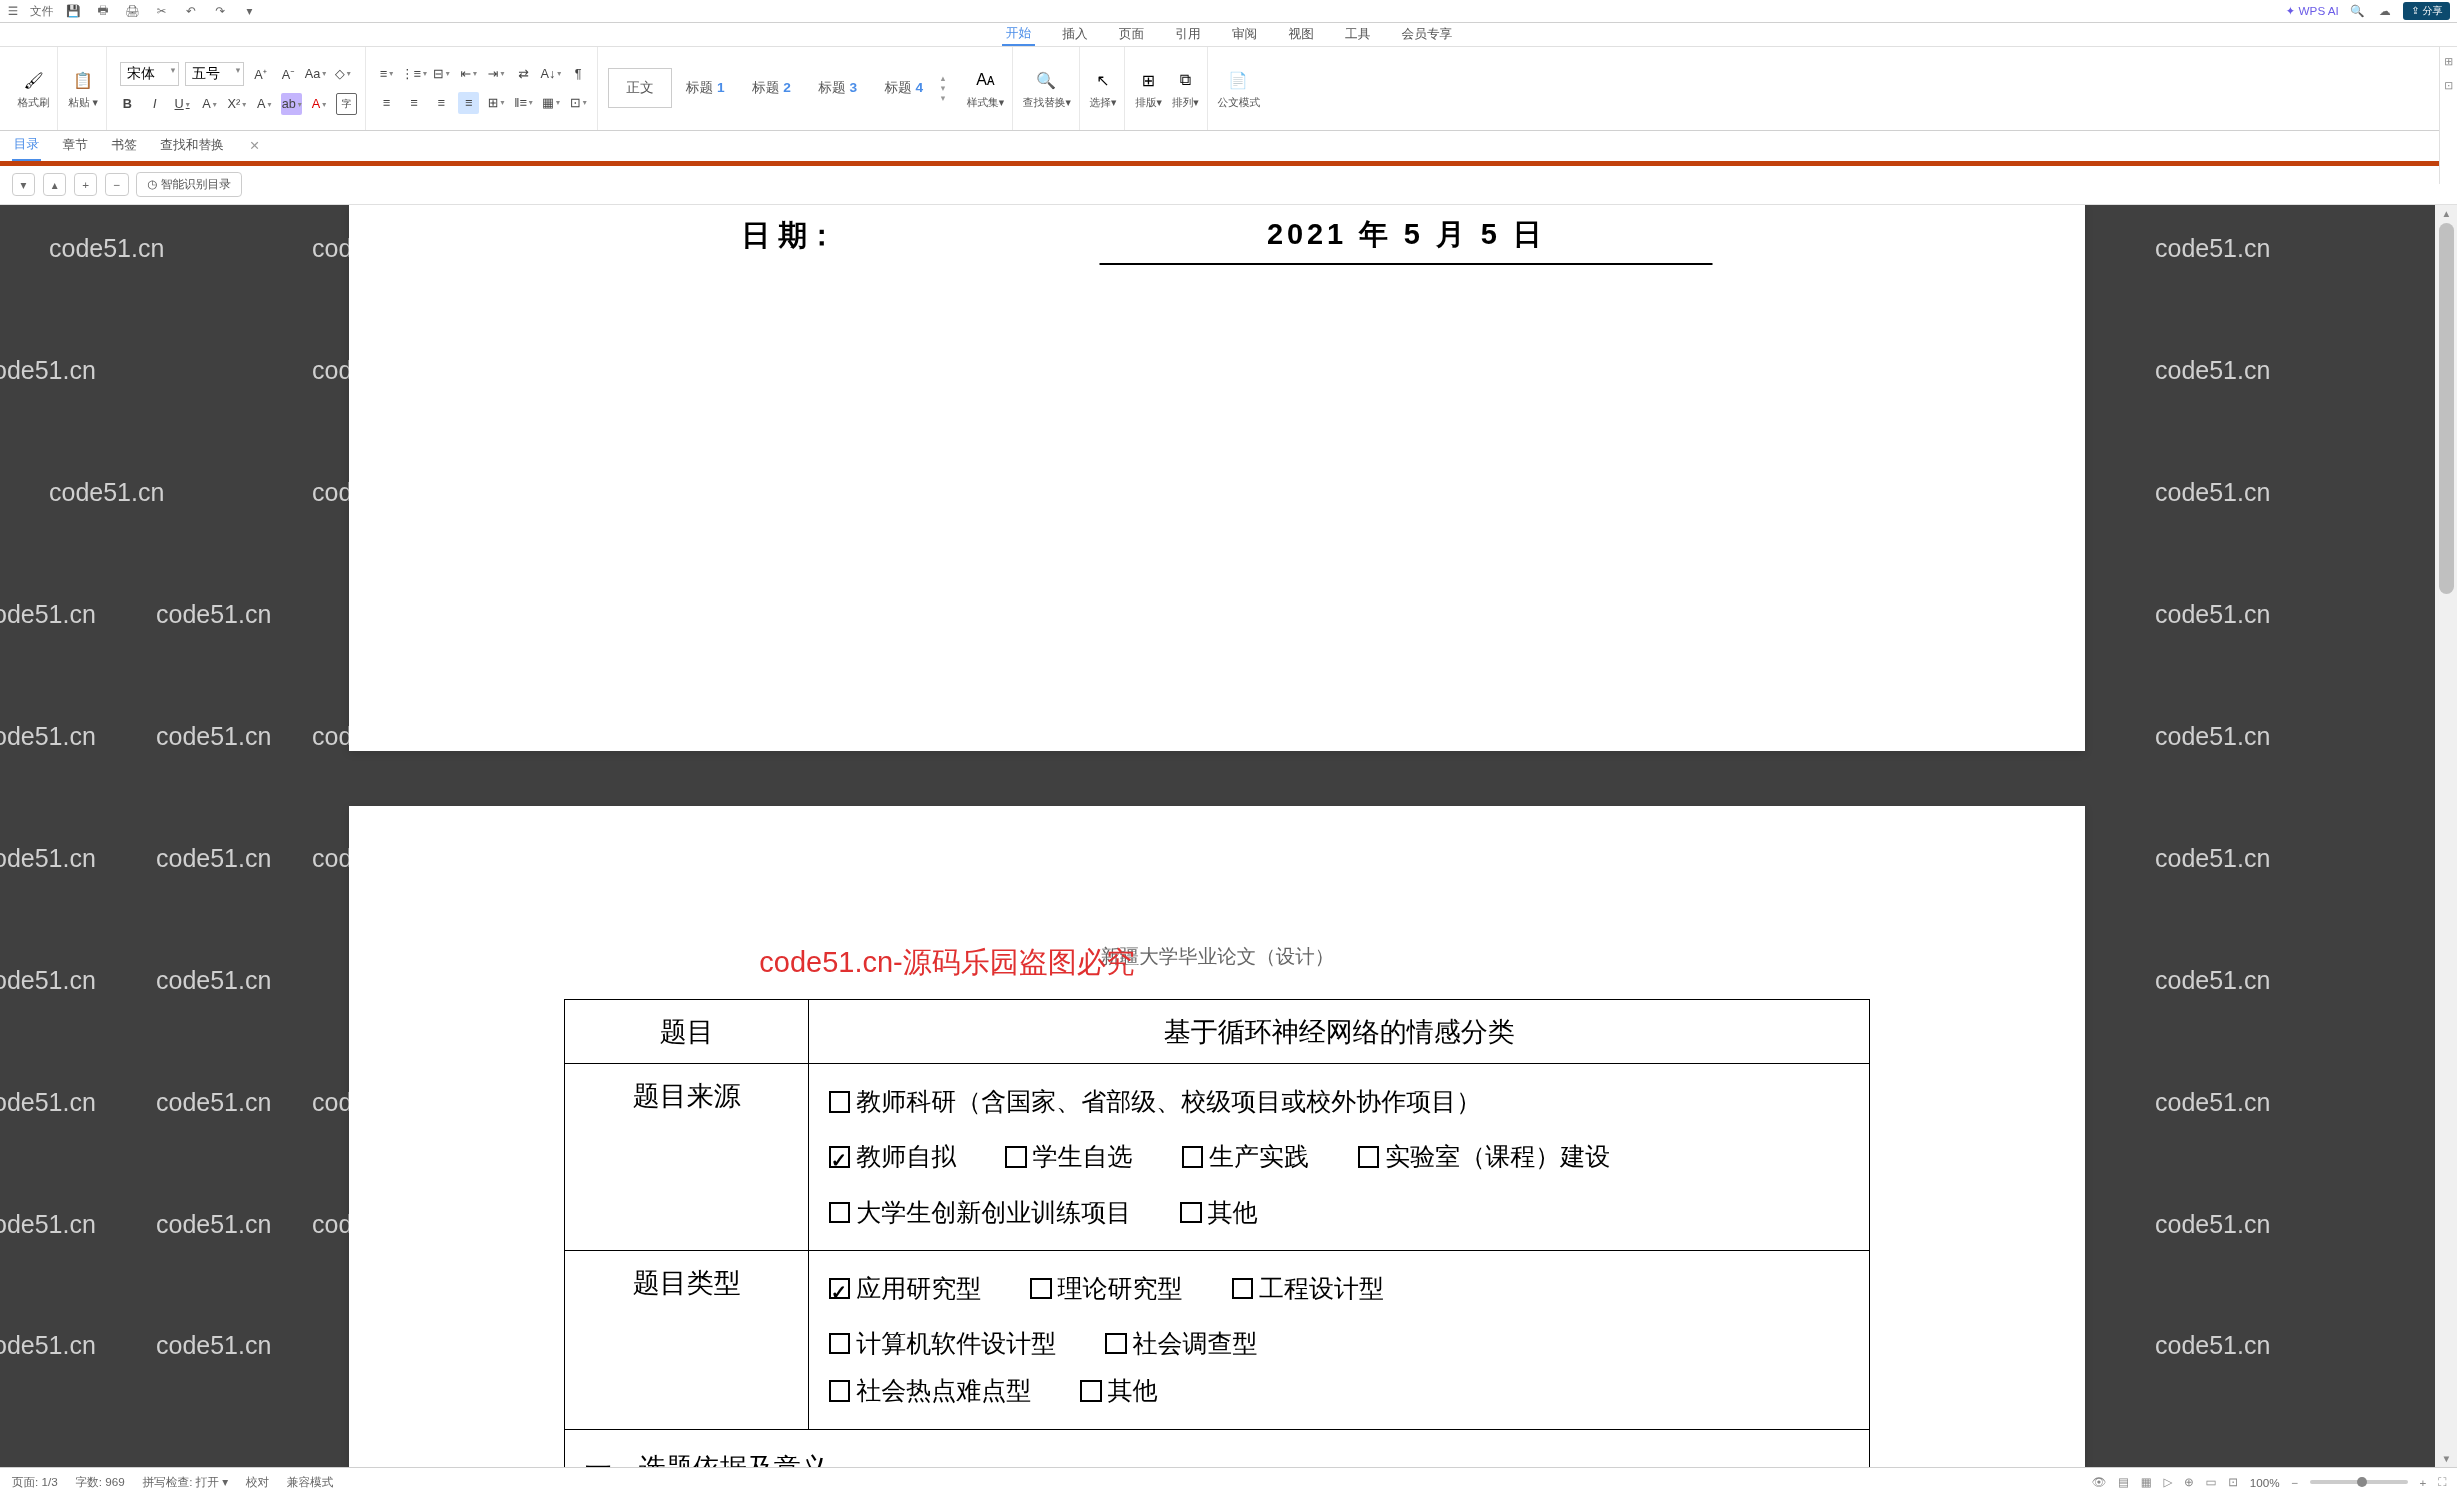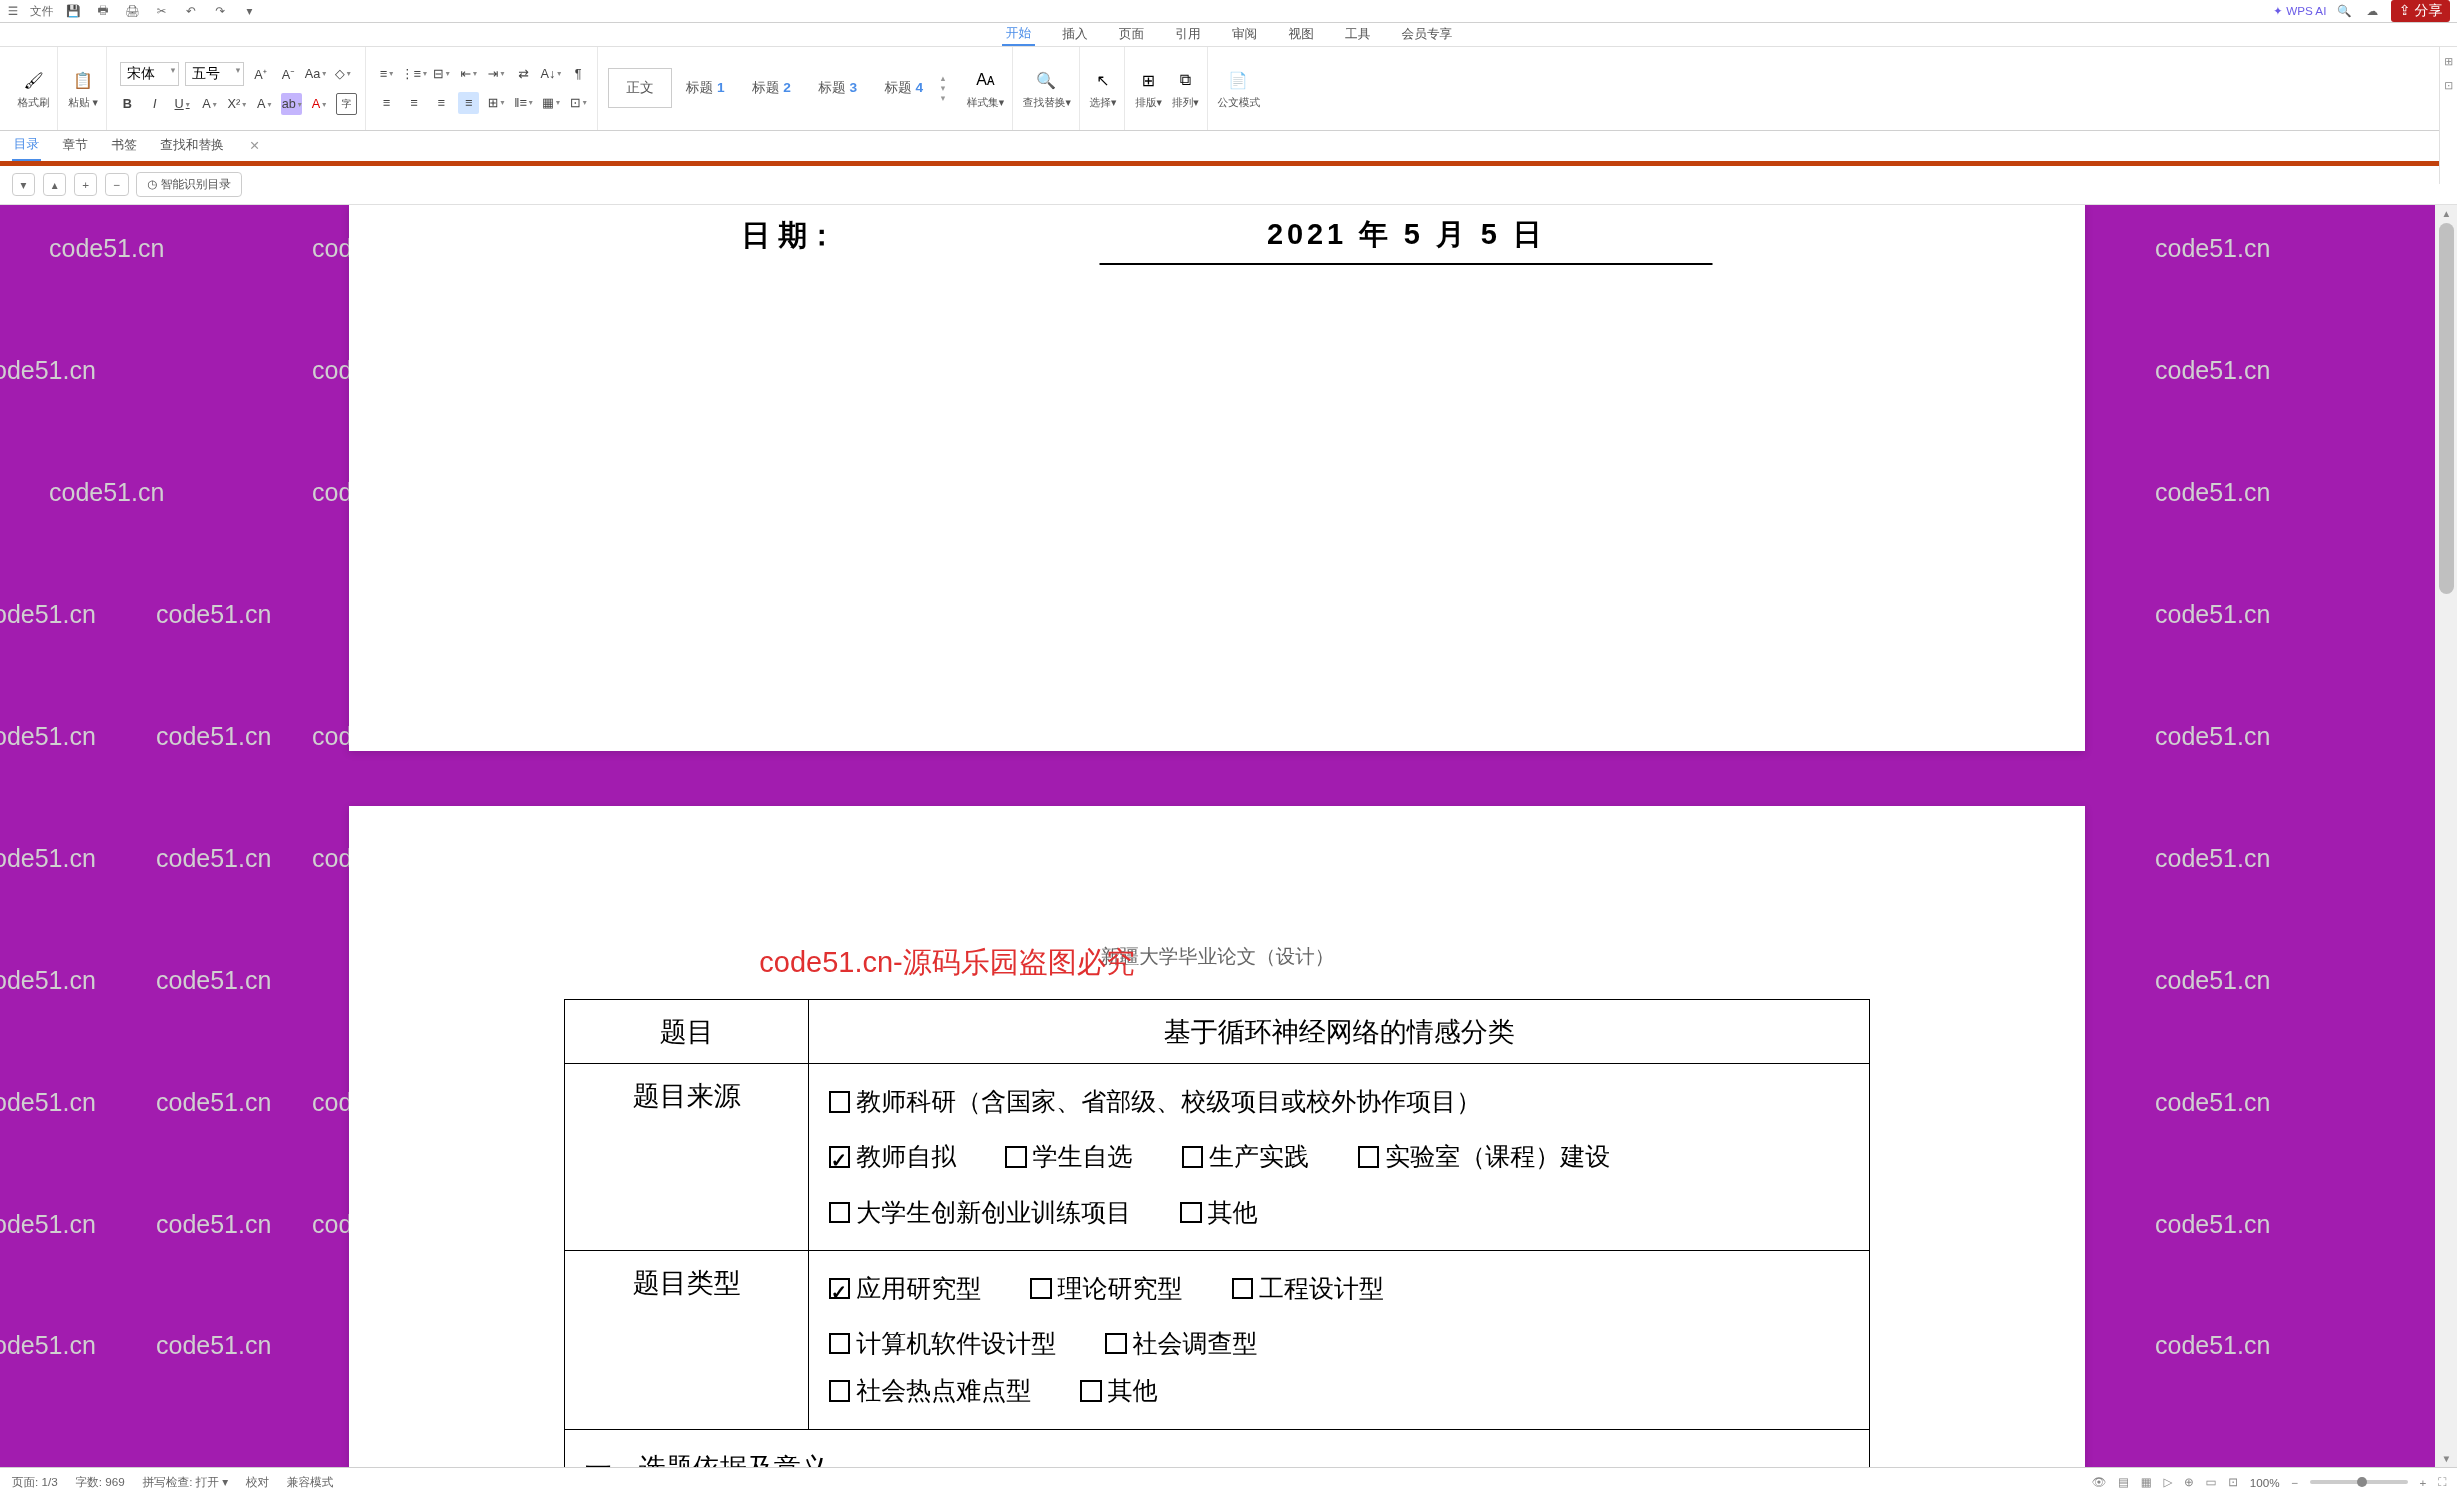--- a/index.html
+++ b/index.html
@@ -3,21 +3,21 @@
 <meta charset="utf-8">
 <style>
 * { margin: 0; padding: 0; box-sizing: border-box; font-family: "Microsoft YaHei", "PingFang SC", Arial, sans-serif; }
 body { background: #f5f5f5; overflow: hidden; width: 2458px; height: 1496px; position: relative; }
 
 
 .titlebar { height: 23.4px; background: #fff; display: flex; align-items: center; padding: 0 7.8px; border-bottom: 1px solid #d0d0d0; font-size: 11.7px; color: #666; }
 .titlebar .left { display: flex; align-items: center; gap: 11.7px; }
 .titlebar .hamburger { cursor: pointer; }
 .titlebar .right { margin-left: auto; display: flex; align-items: center; gap: 9.8px; }
-.share-btn { background: #b91c1c; color: #fff; padding: 2px 7.8px; border-radius: 2.9px; font-size: 14px; }
+.share-btn { background: #0c4a6e; color: #fff; padding: 2px 7.8px; border-radius: 2.9px; font-size: 10px; }
 .wps-ai { color: #6b5ce7; font-size: 11.7px; font-weight: 500; }
 
 
 .main-tabs { height: 23.4px; background: #fff; display: flex; align-items: center; justify-content: center; gap: 23.4px; font-size: 12.7px; color: #555; border-bottom: 1px solid #e0e0e0; }
 .main-tabs .tab { cursor: pointer; padding: 2px 3.9px; }
 .main-tabs .tab.active { color: #4a8de8; border-bottom: 2px solid #4a8de8; }
 
 
 .ribbon { height: 84px; background: #fff; display: flex; align-items: center; padding: 0 9.8px; border-bottom: 1px solid #d0d0d0; gap: 2px; }
 .ribbon-group { display: flex; flex-direction: column; align-items: center; padding: 3.9px 7.8px; border-right: 1px solid #e8e8e8; height: 100%; justify-content: center; gap: 3.9px; }
@@ -41,21 +41,21 @@
 .sub-tab { cursor: pointer; padding: 5.9px 2px; }
 .sub-tab.active { color: #4a8de8; border-bottom: 2px solid #4a8de8; font-weight: 500; }
 .sub-close { margin-left: 3.9px; color: #999; cursor: pointer; }
 
 
 .toolbar-row { height: 39px; background: #fff; display: flex; align-items: center; padding: 0 11.7px; gap: 7.8px; border-bottom: 1px solid #e0e0e0; }
 .pill-btn { border: 1px solid #ccc; border-radius: 3.9px; padding: 3.9px 9.8px; font-size: 11.7px; color: #555; cursor: pointer; background: #fff; }
 .sq-btn { width: 23.4px; height: 23.4px; border: 1px solid #ccc; border-radius: 3.9px; display: flex; align-items: center; justify-content: center; cursor: pointer; font-size: 11.7px; color: #666; }
 
 
-.doc-area { position: absolute; top: 205px; bottom: 29px; left: 0; right: 23.4px; background: #a21caf; overflow: hidden; }
+.doc-area { position: absolute; top: 205px; bottom: 29px; left: 0; right: 23.4px; background: #404040; overflow: hidden; }
 .page { background: #fff; width: 1736px; margin: 0 auto; box-shadow: 0 2px 7.8px rgba(0,0,0,0.15); position: relative; }
 .page1 { height: 546px; margin-bottom: 55px; }
 .page2 { min-height: 878px; padding: 137px 215px 59px; }
 
 
 .date-table { position: absolute; top: 0; left: 50%; transform: translateX(-50%); width: 995px; }
 .date-table td { border-bottom: 2px solid #000; padding: 7.8px 19.5px; font-size: 29px; font-weight: bold; }
 
 
 .watermark { position: absolute; color: #d0d0d0; font-size: 25px; font-weight: 500; pointer-events: none; user-select: none; }

